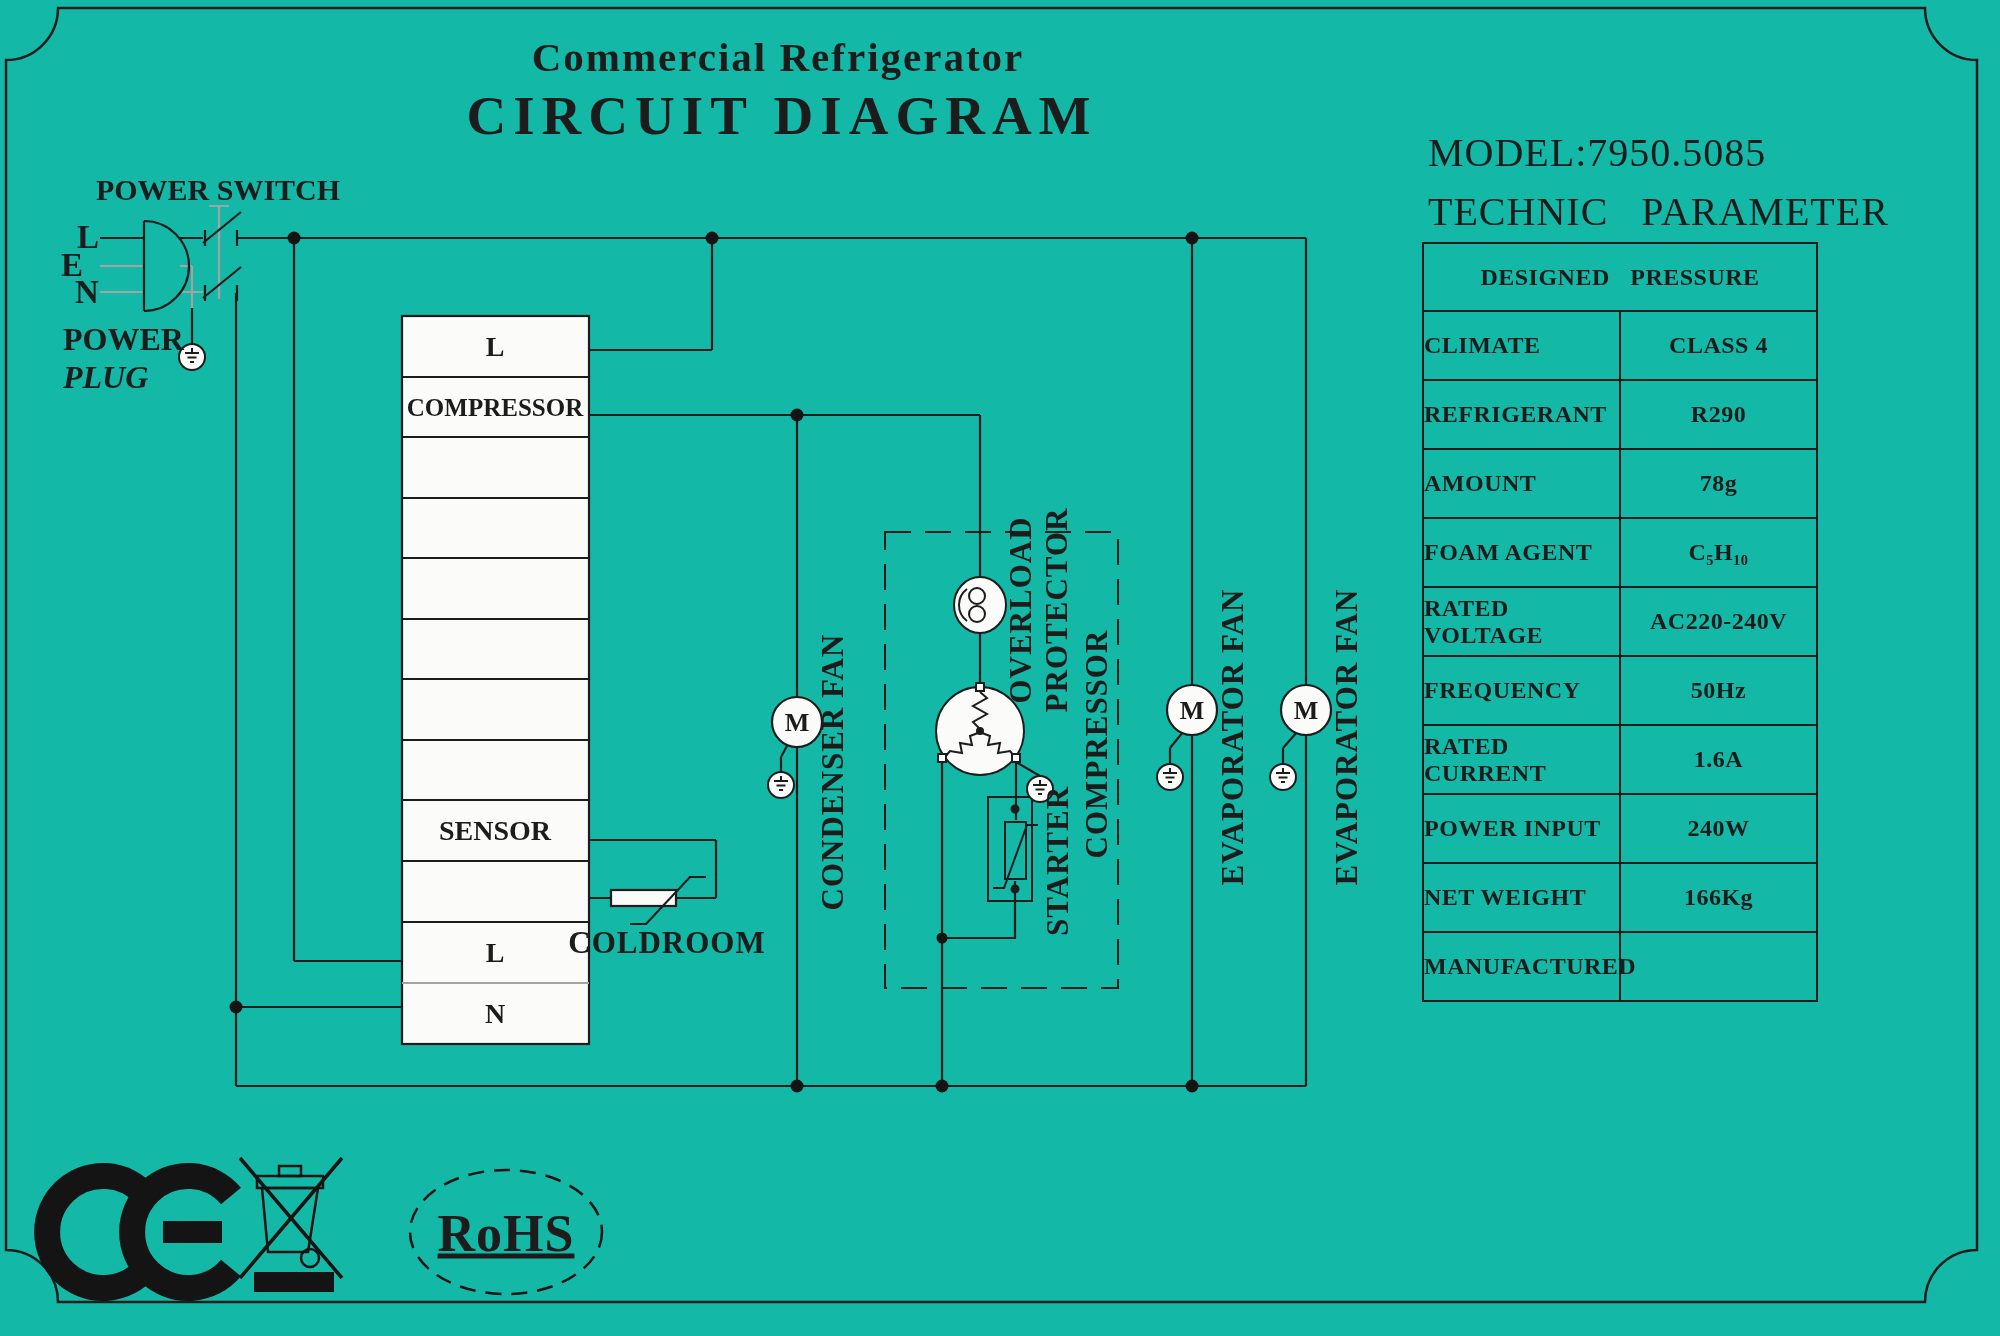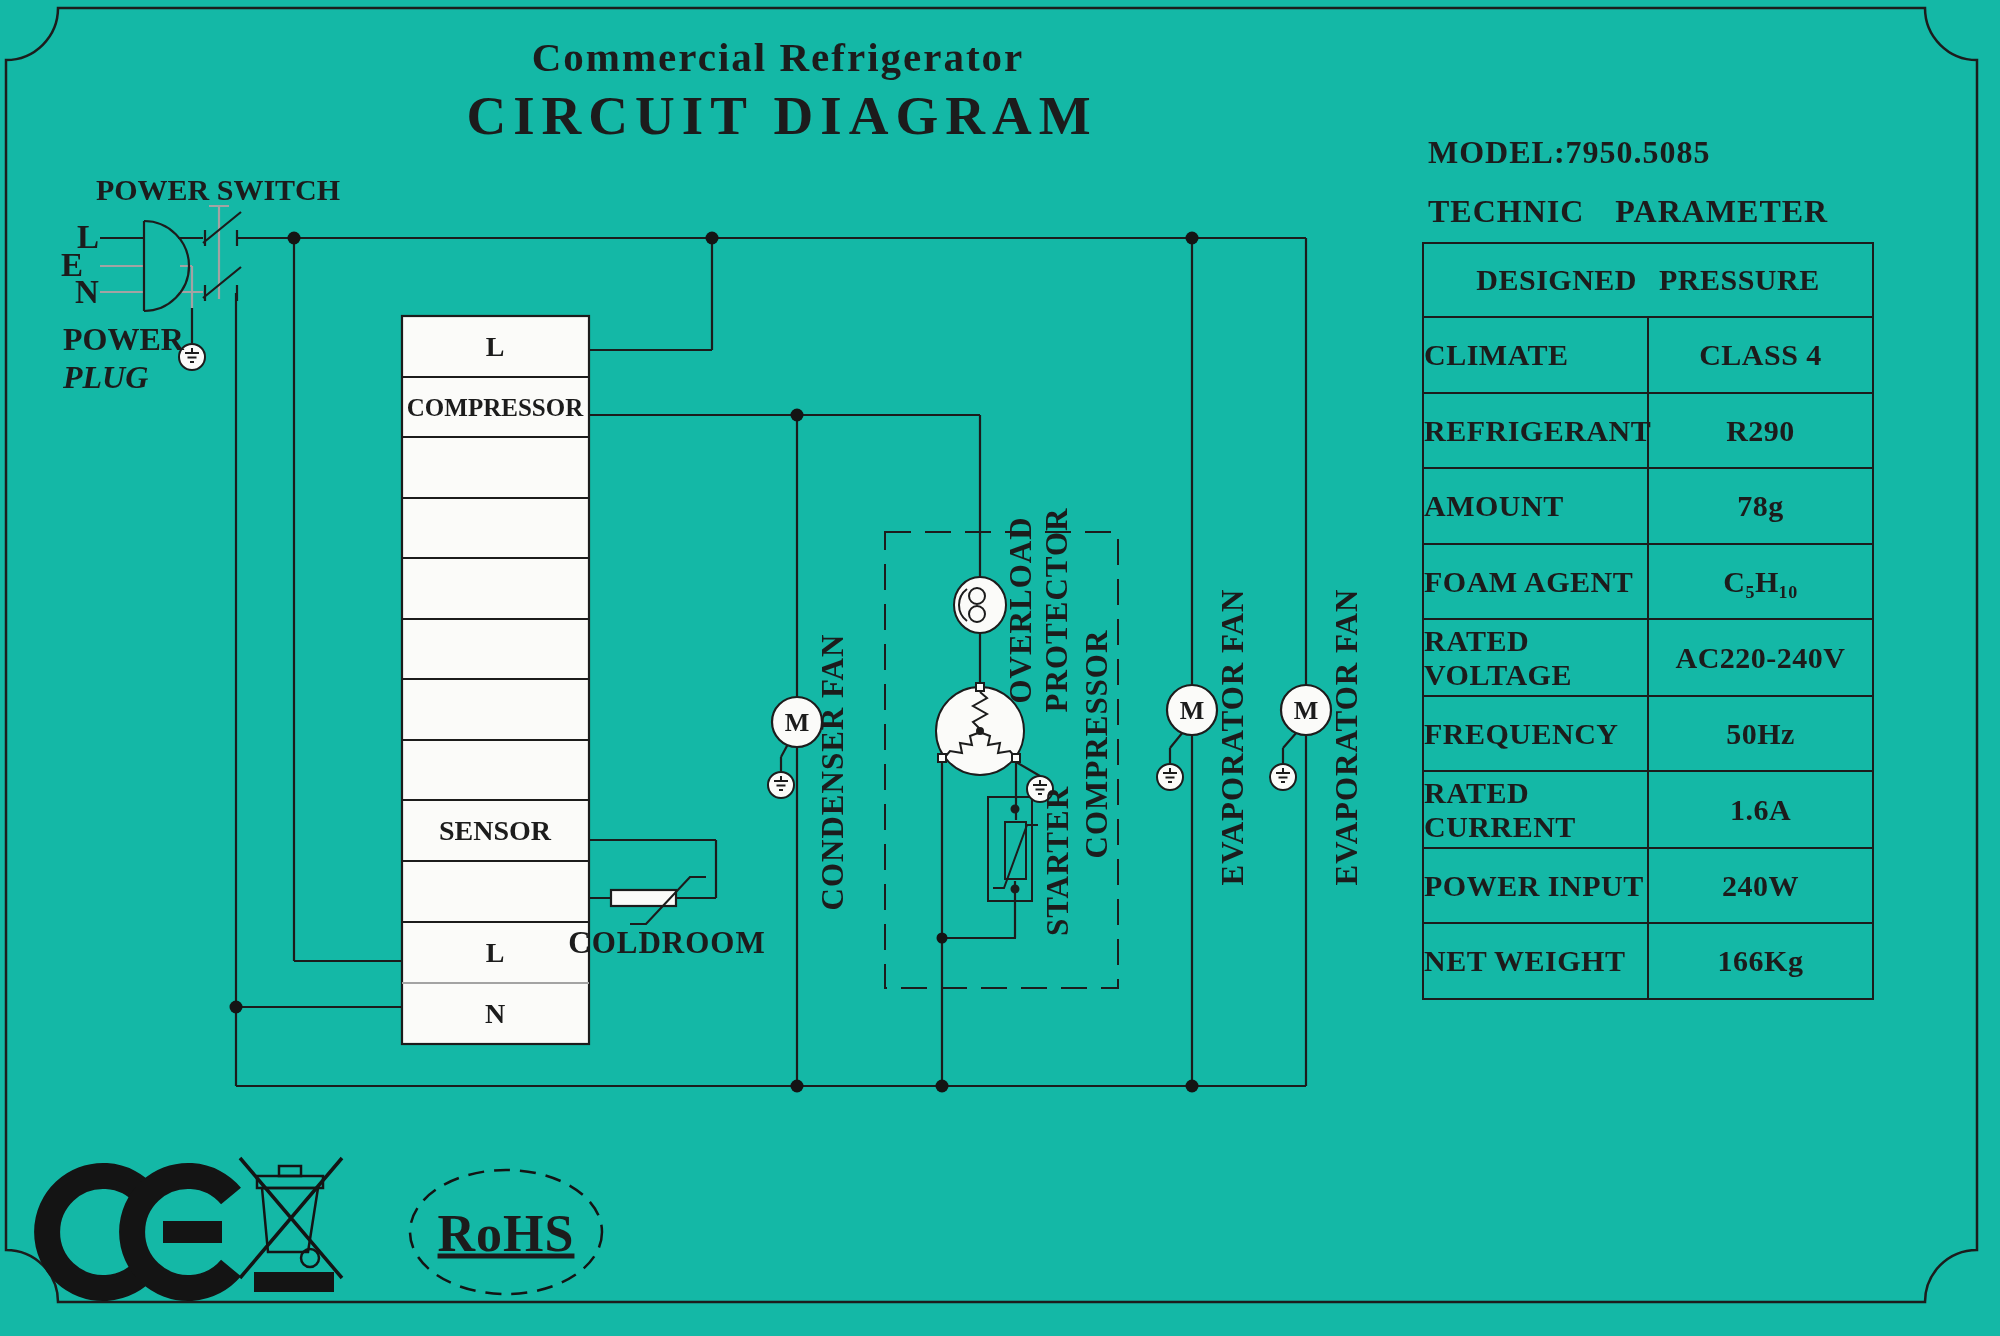--- a/index.html
+++ b/index.html
@@ -8,33 +8,33 @@
     font-family:"Liberation Serif","DejaVu Serif",serif;color:#1c1c1c;
     overflow:hidden;
   }
   #art{position:absolute;left:0;top:0;}
   .ctr{position:absolute;transform:translate(-50%,-50%);white-space:nowrap;}
   .lft{position:absolute;transform:translateY(-50%);white-space:nowrap;}
   .vl{position:absolute;transform:translate(-50%,-50%) rotate(-90deg);white-space:nowrap;
       font-size:31px;font-weight:700;letter-spacing:1px;}
   .t1{font-size:41px;font-weight:600;letter-spacing:2px;}
   .t2{font-size:55px;font-weight:700;letter-spacing:7px;margin-left:22px;}
-  .hdr{font-size:32px;font-weight:700;letter-spacing:1px;}
+  .hdr{font-size:40px;font-weight:400;letter-spacing:1px;}
   .ws{word-spacing:22px;}
   .small-label{font-size:30px;font-weight:700;}
   .plug-term{font-size:33px;font-weight:700;}
   .blk{font-size:28px;font-weight:700;}
   .blk-sm{font-size:25px;font-weight:700;}
   .coldroom{font-size:31px;font-weight:700;letter-spacing:1px;}
   .mtr{font-size:26px;font-weight:700;}
   .rohs{font-size:52px;font-weight:700;letter-spacing:1px;text-decoration:underline;}
   table.params{
-    position:absolute;left:1422px;top:242px;width:452px;height:758px;
+    position:absolute;left:1422px;top:242px;width:396px;height:758px;
     border-collapse:collapse;table-layout:fixed;
-    font-size:30px;font-weight:700;letter-spacing:0.5px;
+    font-size:24px;font-weight:700;letter-spacing:0.5px;
     font-family:"Liberation Serif","DejaVu Serif","DejaVu Sans",serif;
   }
   table.params th,table.params td{border:2px solid #1c1c1c;padding:0;}
   table.params th{height:66px;text-align:center;font-weight:700;word-spacing:14px;}
   table.params td{height:67px;}
   td.plabel{padding-left:9px;text-align:left;width:236px;}
   td.pvalue{text-align:center;}
 </style>
 </head>
 <body>
@@ -214,20 +214,24 @@
           <td class="pvalue">1.6A</td>
         </tr>
     <tr>
           <td class="plabel">POWER INPUT</td>
           <td class="pvalue">240W</td>
         </tr>
     <tr>
           <td class="plabel">NET WEIGHT</td>
           <td class="pvalue">166Kg</td>
         </tr>
+    <tr>
+          <td class="plabel">MANUFACTURED</td>
+          <td class="pvalue"></td>
+        </tr>
   </tbody>
     </table>
 
   <div class="ctr small-label" style="left:218px;top:190px;">POWER SWITCH</div>
   <div class="lft small-label" style="left:63px;top:339px;font-size:32px;">POWER</div>
   <div class="lft small-label" style="left:63px;top:377px;font-size:32px;font-style:italic;">PLUG</div>
   <div class="ctr plug-term" style="left:88px;top:237px;">L</div>
   <div class="ctr plug-term" style="left:72px;top:265px;">E</div>
   <div class="ctr plug-term" style="left:87px;top:292px;">N</div>
 

